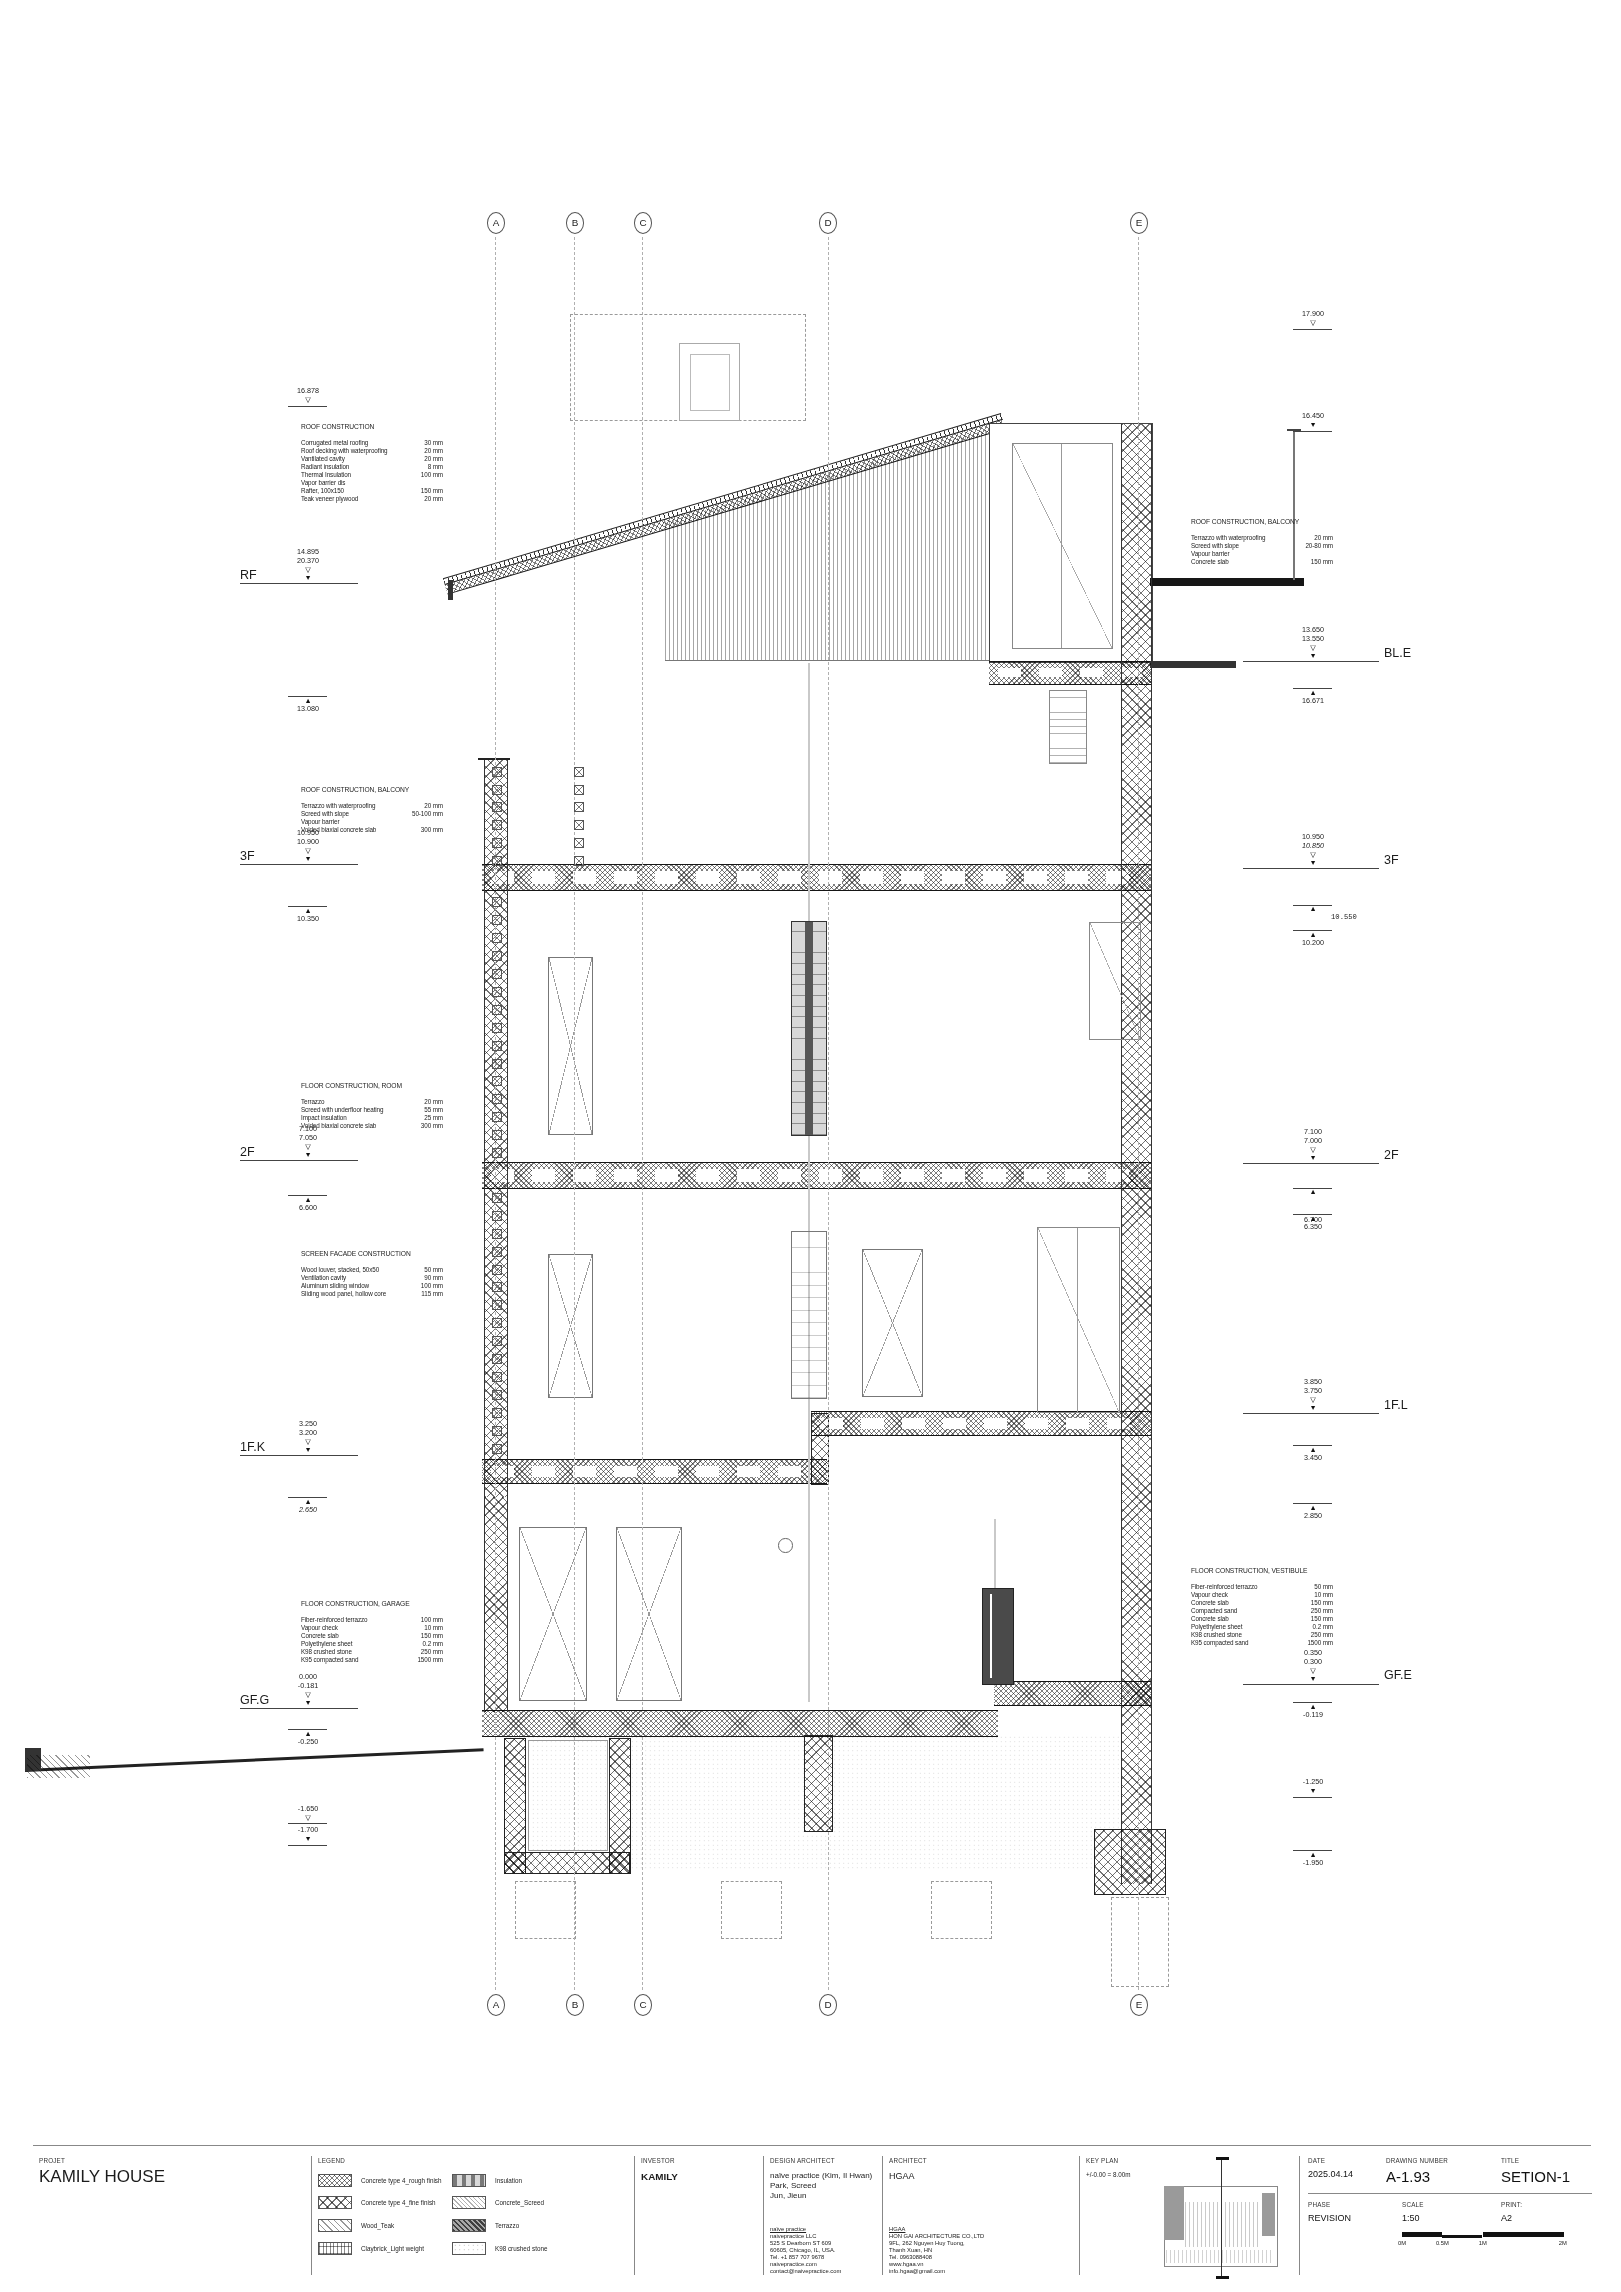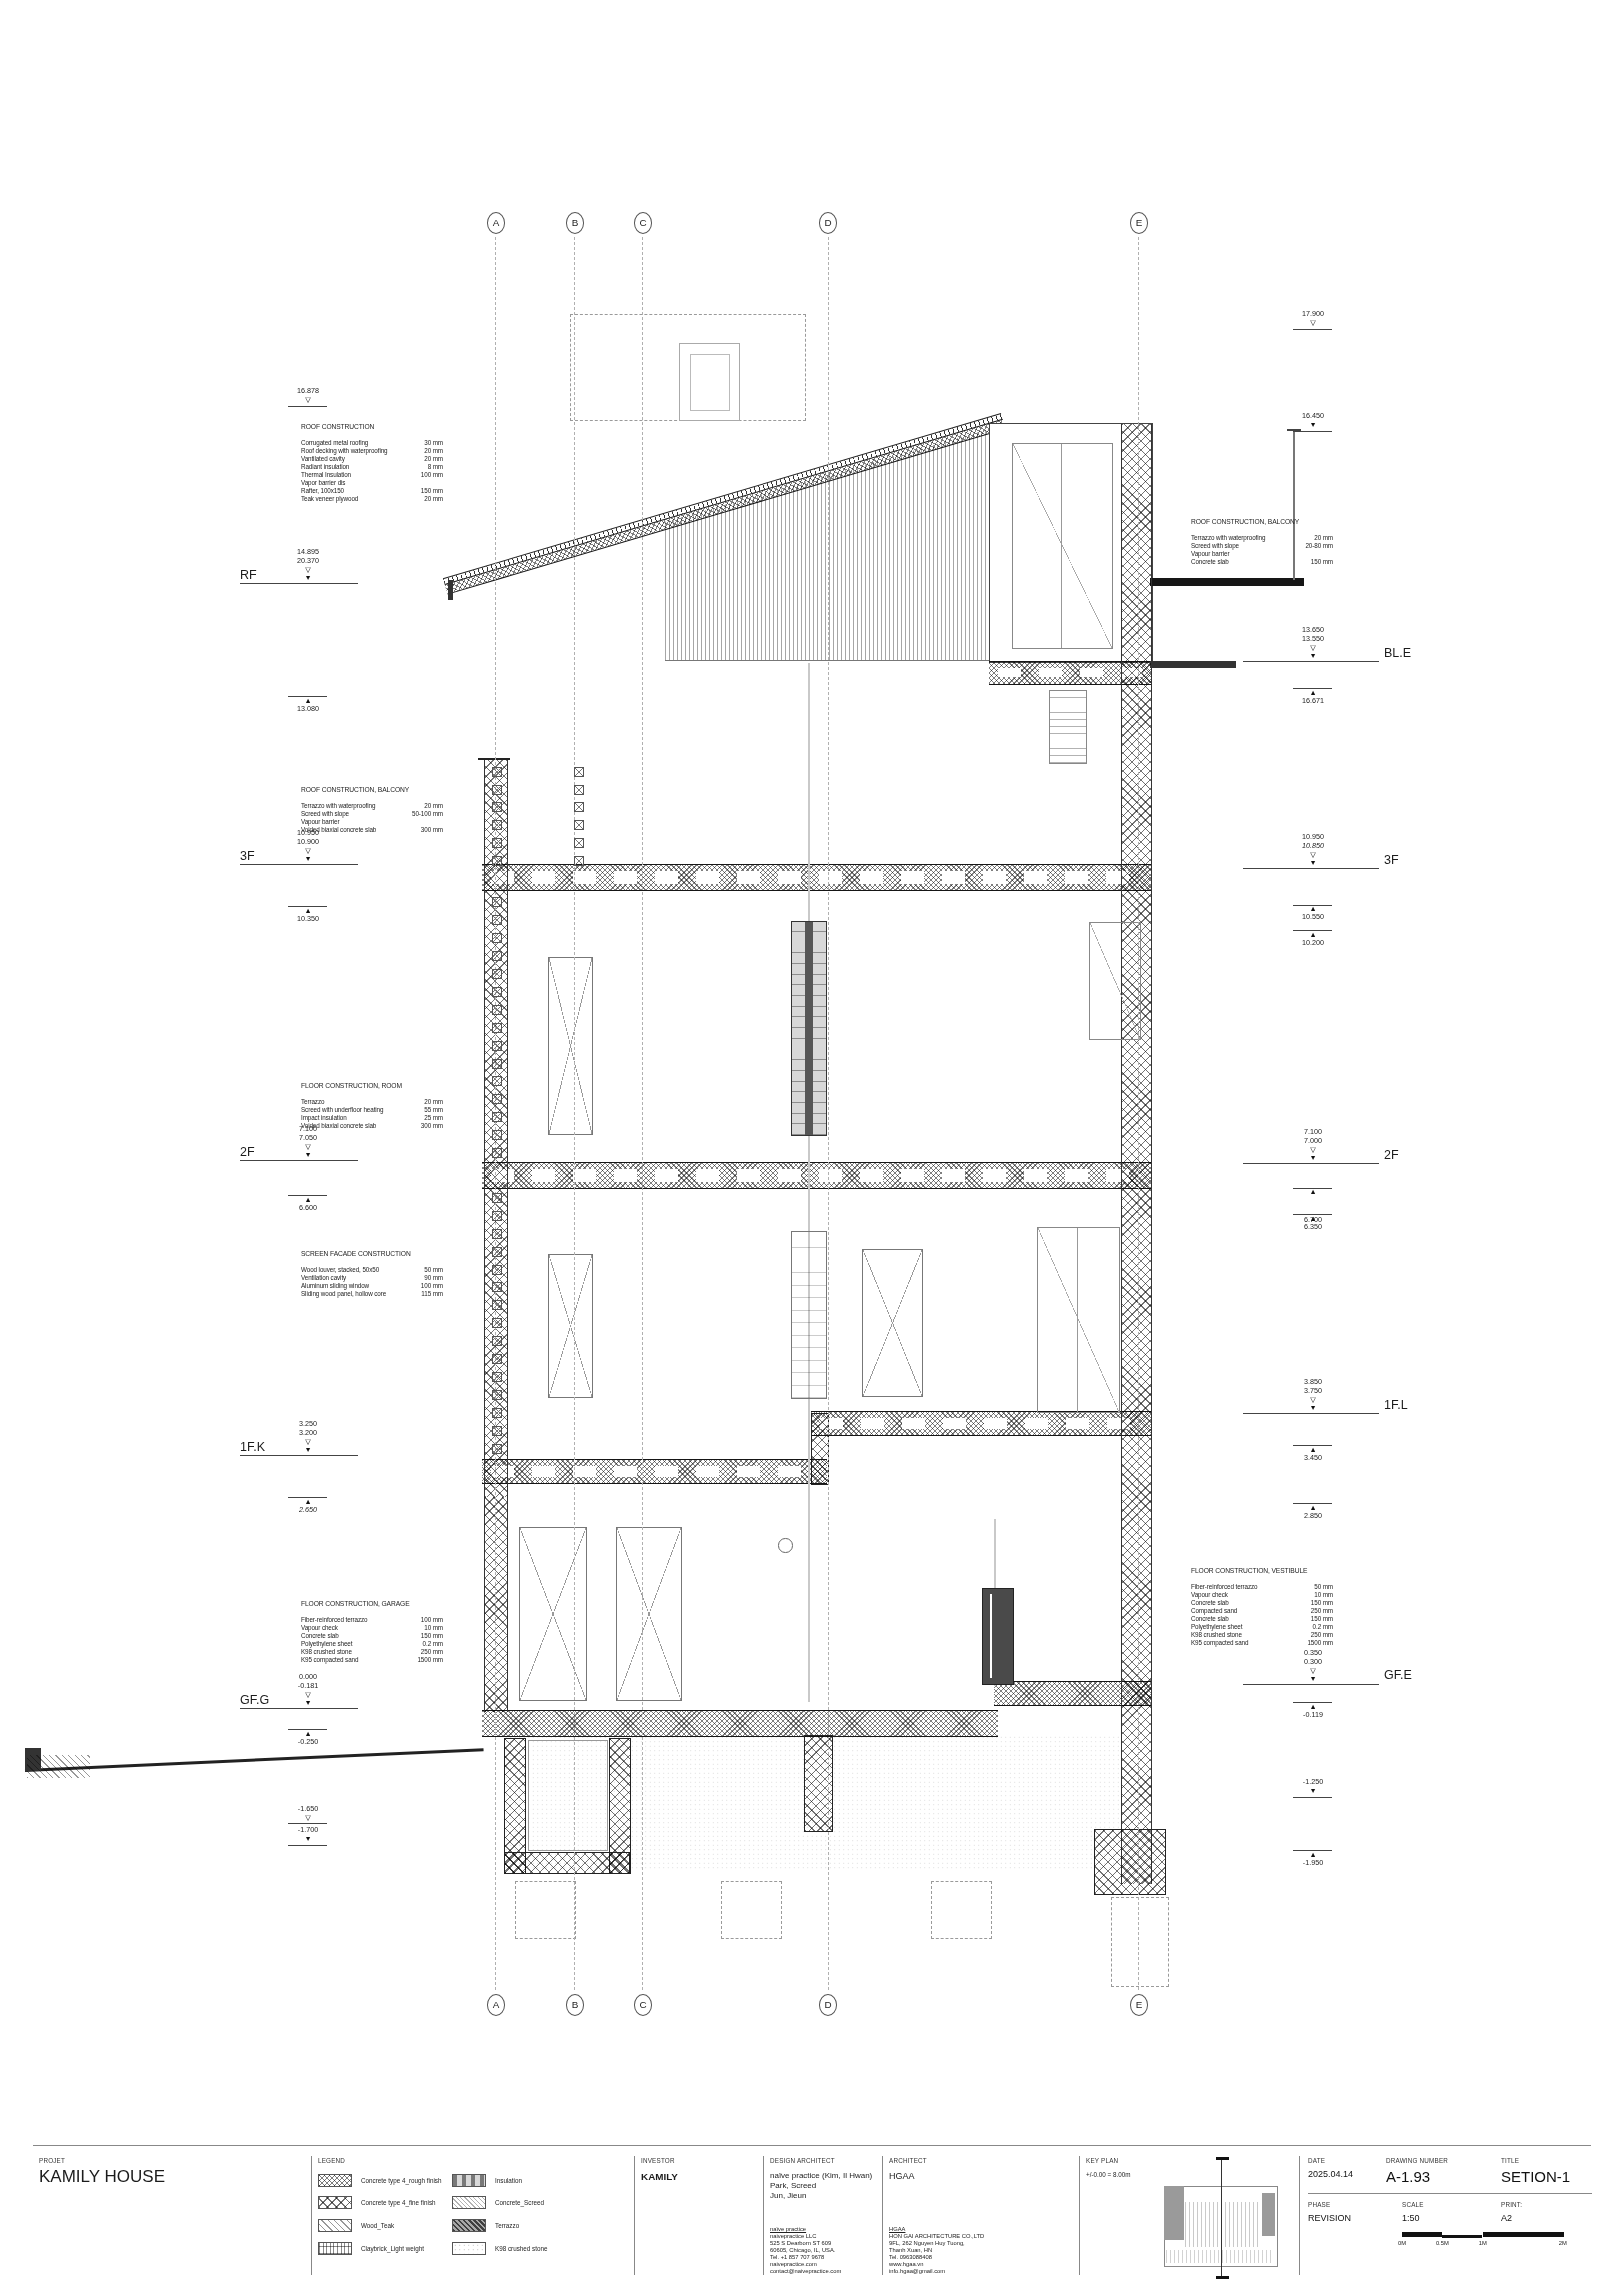--- a/index.html
+++ b/index.html
@@ -234,21 +234,21 @@
       <div class="abs lvl-tri" style="left: 1304px; top: 689px; width: 18px;">▲</div>
       <div class="abs lvl-num" style="left: 1277px; top: 697px; width: 72px;">16.671</div>
       <div class="abs lvl-line" style="left: 1243px; top: 868px; width: 136px;"></div>
       <div class="abs lvl-big" style="left: 1384px; top: 853px;">3F</div>
       <div class="abs lvl-num" style="left: 1277px; top: 833px; width: 72px;">10.950</div>
       <div class="abs lvl-num" style="left: 1277px; top: 842px; width: 72px; font-style: italic;">10.850</div>
       <div class="abs lvl-tri" style="left: 1304px; top: 851px; width: 18px;">▽</div>
       <div class="abs lvl-tri" style="left: 1304px; top: 859px; width: 18px;">▼</div>
       <div class="abs lvl-line" style="left: 1293px; top: 905px; width: 39px;"></div>
       <div class="abs lvl-tri" style="left: 1304px; top: 905px; width: 18px;">▲</div>
-      <div class="abs lvl-num" style="left: 1277px; top: 913px; width: 72px;">10.550</div>
+      <div class="abs lvl-num" style="left: 1308px; top: 913px; width: 72px; font-family: Liberation Mono, monospace;">10.550</div>
       <div class="abs lvl-line" style="left: 1293px; top: 930px; width: 39px;"></div>
       <div class="abs lvl-tri" style="left: 1304px; top: 931px; width: 18px;">▲</div>
       <div class="abs lvl-num" style="left: 1277px; top: 939px; width: 72px;">10.200</div>
       <div class="abs lvl-line" style="left: 1243px; top: 1163px; width: 136px;"></div>
       <div class="abs lvl-big" style="left: 1384px; top: 1148px;">2F</div>
       <div class="abs lvl-num" style="left: 1277px; top: 1128px; width: 72px;">7.100</div>
       <div class="abs lvl-num" style="left: 1277px; top: 1137px; width: 72px;">7.000</div>
       <div class="abs lvl-tri" style="left: 1304px; top: 1146px; width: 18px;">▽</div>
       <div class="abs lvl-tri" style="left: 1304px; top: 1154px; width: 18px;">▼</div>
       <div class="abs lvl-line" style="left: 1293px; top: 1188px; width: 39px;"></div>

